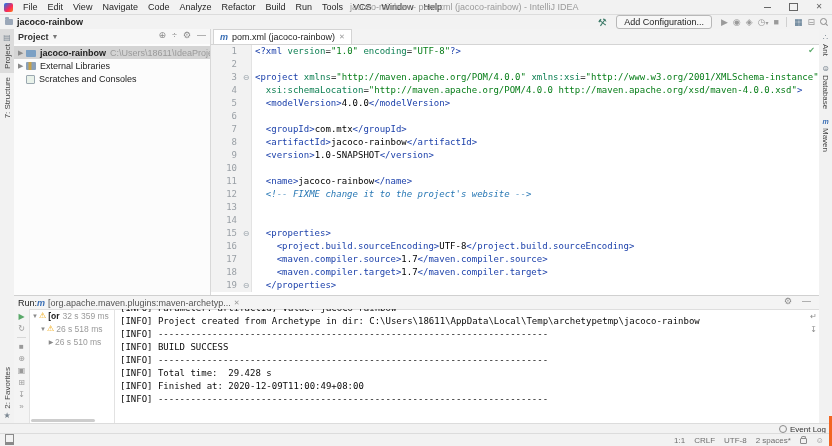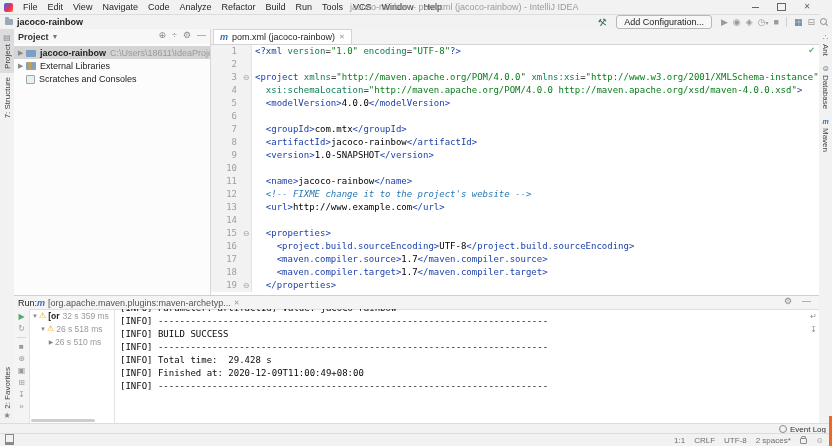--- a/index.html
+++ b/index.html
@@ -1,21 +1,21 @@
 <!DOCTYPE html>
 <html><head>
 <meta charset="utf-8">
 <style>
   html,body{margin:0;padding:0;background:#888;}
   #app{position:relative;width:832px;height:446px;background:#f2f2f2;overflow:hidden;
        font-family:"Liberation Sans","DejaVu Sans",sans-serif;font-size:9px;color:#1e1e1e;
        -webkit-font-smoothing:antialiased;}
 
   
-  #titlebar{position:absolute;top:0;left:0;right:12px;height:14px;background:#f2f2f2;
+  #titlebar{position:absolute;top:0;left:0;right:0;height:14px;background:#f2f2f2;
             border-bottom:1px solid #dcdcdc;display:flex;align-items:center;}
   .logo{width:9px;height:9px;margin:0 5px 0 4px;border-radius:2px;
         background:linear-gradient(135deg,#087cfa 0%,#fe2857 60%,#fc801d 100%);}
   #menubar{display:flex;align-items:center;}
   .mi{padding:0 5px;color:#262626;cursor:default;}
   #wintitle{position:absolute;left:350px;color:#9a9a9a;white-space:nowrap;}
   #wincontrols{position:absolute;right:0;top:0;height:14px;display:flex;}
   .wc{width:26px;height:14px;display:flex;align-items:center;justify-content:center;color:#666;}
   .wc-min{width:7px;height:1px;background:#666;}
   .wc-max{width:7px;height:6px;border:1px solid #666;}
@@ -266,21 +266,21 @@
         <div class="cl"><span class="ln">3</span><span class="foldc">⊖</span><span class="code"><span class="s-tag">&lt;project </span><span class="s-attr">xmlns</span><span class="s-p">=</span><span class="s-str">"http://maven.apache.org/POM/4.0.0"</span><span class="s-p"> </span><span class="s-attr">xmlns:xsi</span><span class="s-p">=</span><span class="s-str">"http://www.w3.org/2001/XMLSchema-instance"</span></span></div>
         <div class="cl"><span class="ln">4</span><span class="foldc"></span><span class="code"><span class="s-p">  </span><span class="s-attr">xsi:schemaLocation</span><span class="s-p">=</span><span class="s-str">"http://maven.apache.org/POM/4.0.0 http://maven.apache.org/xsd/maven-4.0.0.xsd"</span><span class="s-tag">&gt;</span></span></div>
         <div class="cl"><span class="ln">5</span><span class="foldc"></span><span class="code"><span class="s-p">  </span><span class="s-tag">&lt;modelVersion&gt;</span><span class="s-txt">4.0.0</span><span class="s-tag">&lt;/modelVersion&gt;</span></span></div>
         <div class="cl"><span class="ln">6</span><span class="foldc"></span><span class="code"></span></div>
         <div class="cl"><span class="ln">7</span><span class="foldc"></span><span class="code"><span class="s-p">  </span><span class="s-tag">&lt;groupId&gt;</span><span class="s-txt">com.mtx</span><span class="s-tag">&lt;/groupId&gt;</span></span></div>
         <div class="cl"><span class="ln">8</span><span class="foldc"></span><span class="code"><span class="s-p">  </span><span class="s-tag">&lt;artifactId&gt;</span><span class="s-txt">jacoco-rainbow</span><span class="s-tag">&lt;/artifactId&gt;</span></span></div>
         <div class="cl"><span class="ln">9</span><span class="foldc"></span><span class="code"><span class="s-p">  </span><span class="s-tag">&lt;version&gt;</span><span class="s-txt">1.0-SNAPSHOT</span><span class="s-tag">&lt;/version&gt;</span></span></div>
         <div class="cl"><span class="ln">10</span><span class="foldc"></span><span class="code"></span></div>
         <div class="cl"><span class="ln">11</span><span class="foldc"></span><span class="code"><span class="s-p">  </span><span class="s-tag">&lt;name&gt;</span><span class="s-txt">jacoco-rainbow</span><span class="s-tag">&lt;/name&gt;</span></span></div>
         <div class="cl"><span class="ln">12</span><span class="foldc"></span><span class="code"><span class="s-p">  </span><span class="s-todo">&lt;!-- FIXME change it to the project's website --&gt;</span></span></div>
-        <div class="cl"><span class="ln">13</span><span class="foldc"></span><span class="code"><span class="s-p">  </span><span class="s-tag">&lt;url&gt;</span><span class="s-txt">http://www.example.com</span><span class="s-tag">&lt;/url&gt;</span></span></div>
+        <div class="cl"><span class="ln">13</span><span class="foldc"></span></div>
         <div class="cl"><span class="ln">14</span><span class="foldc"></span><span class="code"></span></div>
         <div class="cl"><span class="ln">15</span><span class="foldc">⊖</span><span class="code"><span class="s-p">  </span><span class="s-tag">&lt;properties&gt;</span></span></div>
         <div class="cl"><span class="ln">16</span><span class="foldc"></span><span class="code"><span class="s-p">    </span><span class="s-tag">&lt;project.build.sourceEncoding&gt;</span><span class="s-txt">UTF-8</span><span class="s-tag">&lt;/project.build.sourceEncoding&gt;</span></span></div>
         <div class="cl"><span class="ln">17</span><span class="foldc"></span><span class="code"><span class="s-p">    </span><span class="s-tag">&lt;maven.compiler.source&gt;</span><span class="s-txt">1.7</span><span class="s-tag">&lt;/maven.compiler.source&gt;</span></span></div>
         <div class="cl"><span class="ln">18</span><span class="foldc"></span><span class="code"><span class="s-p">    </span><span class="s-tag">&lt;maven.compiler.target&gt;</span><span class="s-txt">1.7</span><span class="s-tag">&lt;/maven.compiler.target&gt;</span></span></div>
         <div class="cl"><span class="ln">19</span><span class="foldc">⊖</span><span class="code"><span class="s-p">  </span><span class="s-tag">&lt;/properties&gt;</span></span></div>
       <span id="inspect-ok">✔</span>
     </div>
   </div>
 
@@ -323,20 +323,21 @@
           </div>
           <div class="rtrow" style="padding-left:18px">
             <span class="rt-exp">▶</span>
             <span class="rt-time">26 s 510 ms</span>
           </div>
         </div>
       <div id="rt-hscroll"></div>
     </div>
     <div id="console">
         <div class="con-line">[INFO] Parameter: artifactId, Value: jacoco-rainbow</div>
+        <div class="con-line">[INFO] Project created from Archetype in dir: C:\Users\18611\AppData\Local\Temp\archetypetmp\jacoco-rainbow</div>
         <div class="con-line">[INFO] ------------------------------------------------------------------------</div>
         <div class="con-line">[INFO] BUILD SUCCESS</div>
         <div class="con-line">[INFO] ------------------------------------------------------------------------</div>
         <div class="con-line">[INFO] Total time:  29.428 s</div>
         <div class="con-line">[INFO] Finished at: 2020-12-09T11:00:49+08:00</div>
         <div class="con-line">[INFO] ------------------------------------------------------------------------</div>
       </div>
     <div id="console-icons">
       <span>↵</span>
       <span>↧</span>

